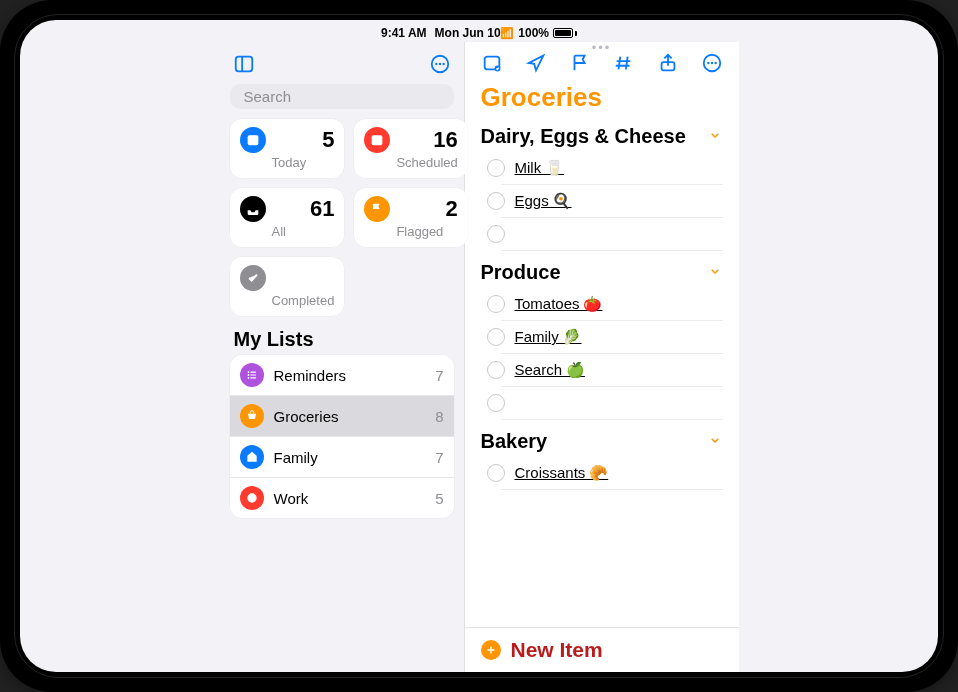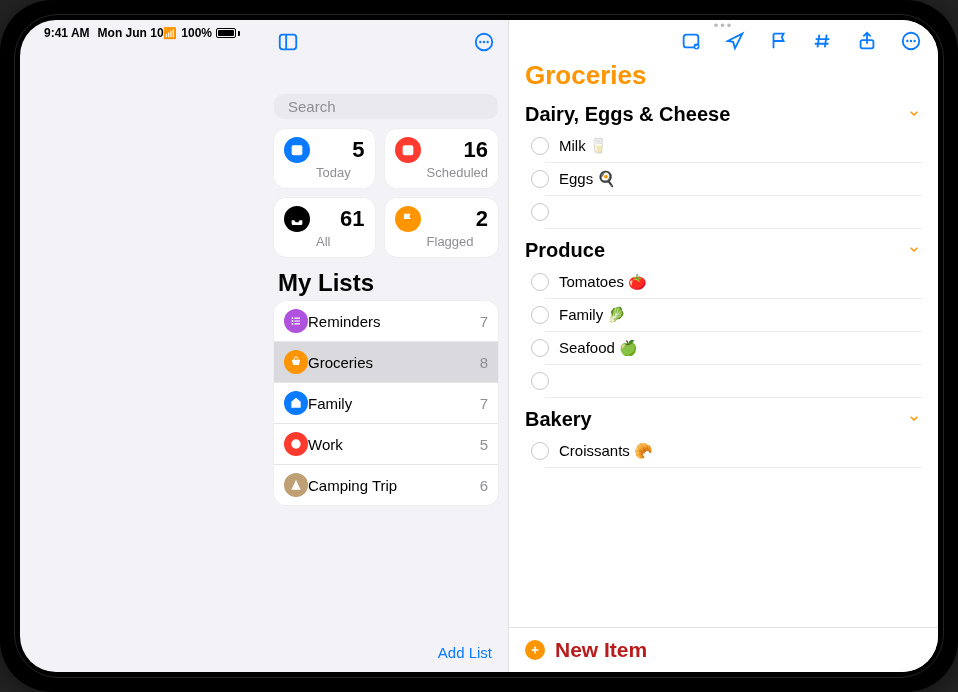--- a/index.html
+++ b/index.html
@@ -7,21 +7,21 @@
   .device {
     width: 958px; height: 692px;
     background: #000; border-radius: 52px; padding: 20px; box-shadow: 0 4px 20px rgba(0,0,0,.4);
     position: relative;
   }
   .device::before {
     content:""; position:absolute; inset:14px; border:1px solid #222; border-radius:44px; pointer-events:none;
   }
   .screen {
     width: 100%; height: 100%; background: #f2f2f7; border-radius: 36px; overflow: hidden;
-    display:flex; flex-direction:row;
+    display:flex; flex-direction:column;align-items:center;
   }
   
   .status-bar {
     height: 22px; display:flex; justify-content:space-between; align-items:center;
     padding: 4px 24px 0 24px; font-size:12px; color:#000;
   }
   .status-left { display:flex; gap:8px; font-weight:600; }
   .status-right { display:flex; gap:4px; align-items:center; font-weight:600; }
   .wifi::before { content:"\1F4F6"; font-size:11px; }
   .battery { display:inline-flex; align-items:center; gap:2px; }
@@ -36,44 +36,44 @@
     position:relative;
   }
   .sidebar-top { display:flex; justify-content:space-between; padding: 2px 0 6px; }
   .icon-btn {
     width:28px; height:28px; display:flex; align-items:center; justify-content:center;
     color:#0a7aff; cursor:pointer;
   }
   .icon-btn svg { width:22px; height:22px; }
   .search-wrap {
     display:flex; align-items:center; gap:6px; padding: 4px 8px;
-    background:#e9e9ee; border-radius:10px; color:#8e8e93; margin-bottom:10px;margin-top:32px;
+    background:#e9e9ee; border-radius:10px; color:#8e8e93; margin-bottom:10px;
   }
   .search-wrap input {
     flex:1; border:0; background:transparent; outline:none; font-size:15px; color:#000;
   }
   .search-wrap input::placeholder { color:#8e8e93; }
   .mic, .magnify { width:16px; height:16px; fill:#8e8e93; }
   .tiles { display:grid; grid-template-columns:1fr 1fr; gap:10px; }
   .tile {
     background:#fff; border-radius:12px; padding:8px 10px; box-shadow:0 0 0 0.5px rgba(0,0,0,.04);
     cursor:pointer;
   }
   .tile-head { display:flex; justify-content:space-between; align-items:center; }
   .tile .badge {
     width:26px; height:26px; border-radius:50%; display:flex; align-items:center; justify-content:center;
   }
   .tile .badge svg { width:16px; height:16px; fill:#fff; }
   .tile .count { font-size:22px; font-weight:700; }
   .tile .cap { font-size:13px; color:#8e8e93; margin-top:2px;margin-left:32px; }
   .completed-tile { grid-column: span 1; }
-  .section-title { font-size:24px; font-weight:700; margin:12px 4px 4px; }
+  .section-title { font-size:20px; font-weight:700; margin:12px 4px 4px; }
   .lists { background:#fff; border-radius:12px; overflow:hidden; box-shadow:0 0 0 0.5px rgba(0,0,0,.04);}
   .list-row {
-    display:flex; align-items:center; padding:8px 10px;
+    display:flex; align-items:center; gap:10px; padding:8px 10px;
     border-bottom:0.5px solid #e6e6ea; cursor:pointer;
   }
   .list-row:last-child { border-bottom:0; }
   .list-row.selected { background:#d9d9de; }
   .list-icon { width:24px; height:24px; border-radius:50%; display:flex; align-items:center; justify-content:center; }
   .list-icon svg { width:14px; height:14px; fill:#fff; }
   .list-name { flex:1; font-size:15px; color:#000;}
   .list-count { font-size:15px; color:#8e8e93; }
   .sidebar-footer {
     margin-top:auto; padding:10px 6px; text-align:right;
@@ -96,21 +96,21 @@
   }
   .section-head {
     display:flex; justify-content:space-between; align-items:center; padding:4px 0;
     border-bottom: 0; cursor:pointer;
   }
   .section-head .name { font-size:20px; font-weight:700; }
   .chev { color:#ff9500; }
   .chev svg{ width:16px; height:16px; stroke:#ff9500; stroke-width:2.2; fill:none;}
   .item-row {
     display:flex; align-items:center; gap:10px; padding:7px 0 7px 6px;
-    border-bottom:0.5px solid #ececef; margin-left:20px;
+    border-bottom:0.5px solid #ececef; margin-left:20px;text-decoration:underline;
   }
   .item-row.blank .item-text{ min-height:16px; }
   .radio {
     width:18px; height:18px; border:1.6px solid #c8c8cc; border-radius:50%; flex:none; margin-left:-20px;
     cursor:pointer;
   }
   .item-text { font-size:15px; }
   .detail-footer {
     border-top:0.5px solid #e4e4e8; padding:10px 16px; display:flex; align-items:center; gap:10px;
     cursor:pointer;
@@ -214,20 +214,31 @@
             <div class="tile-head">
               <div class="badge" style="background:#ff9500">
                   <svg viewBox="0 0 24 24">
                     <path d="M6 4v16M6 4h10l-2 4 2 4H6"></path>
                   </svg>
                 </div>
               <div class="count">2</div>
             </div>
             <div class="cap">Flagged</div>
           </div>
+          <div class="tile completed-tile">
+            <div class="tile-head">
+              <div class="badge" style="background:#8e8e93">
+                  <svg viewBox="0 0 24 24" fill="none" stroke="#fff" stroke-width="3">
+                    <polyline points="6,12 10,16 18,7"></polyline>
+                  </svg>
+                </div>
+              <div class="count"></div>
+            </div>
+            <div class="cap">Completed</div>
+          </div>
         </div>
 
         <div class="section-title">My Lists</div>
         <div class="lists" id="lists-container">
             <div class="list-row">
               <div class="list-icon" style="background:#af52de">
                 <svg viewBox="0 0 24 24">
                   <circle cx="6" cy="7" r="1.6"></circle>
                   <rect x="9" y="6" width="10" height="2" rx="1"></rect>
                   <circle cx="6" cy="12" r="1.6"></circle>
@@ -261,35 +272,22 @@
             <div class="list-row">
               <div class="list-icon" style="background:#ff3b30">
                 <svg viewBox="0 0 24 24">
                   <circle cx="12" cy="12" r="8"></circle>
                   <polygon points="12,6 13.5,10.5 18,12 13.5,13.5 12,18 10.5,13.5 6,12 10.5,10.5" fill="#fff"></polygon>
                 </svg>
               </div>
               <div class="list-name">Work</div>
               <div class="list-count">5</div>
             </div>
-            <div class="list-row">
-              <div class="list-icon" style="background:#bfa074">
-                <svg viewBox="0 0 24 24">
-                  <path d="M12 4 4 20h16z"></path>
-                  <path d="M12 4v16" stroke="#fff" stroke-width="1.2"></path>
-                </svg>
-              </div>
-              <div class="list-name">Camping Trip</div>
-              <div class="list-count">6</div>
-            </div>
-          </div>
-
-        <div class="sidebar-footer">
-          <span class="add-list">Add List</span>
-        </div>
+          </div>
+
       </div>
 
       <div class="detail">
         <div class="detail-top">
           <div></div>
           <div class="pill-dots">•••</div>
           <div style="display:flex; gap:18px;">
             <div class="toolbar-center">
               <div class="icon-btn">
                   <svg viewBox="0 0 24 24" fill="none" stroke="#0a7aff" stroke-width="2">
@@ -369,21 +367,21 @@
               <div class="item-row">
                 <span class="radio"></span>
                 <span class="item-text">Tomatoes 🍅</span>
               </div>
               <div class="item-row">
                 <span class="radio"></span>
                 <span class="item-text">Family 🥬</span>
               </div>
               <div class="item-row">
                 <span class="radio"></span>
-                <span class="item-text">Seafood 🍏</span>
+                <span class="item-text">Search 🍏</span>
               </div>
               <div class="item-row blank">
                 <span class="radio"></span>
                 <span class="item-text"></span>
               </div>
             </div>
             <div class="section">
               <div class="section-head">
                 <span class="name">Bakery</span>
                 <span class="chev"><svg viewBox="0 0 24 24">

